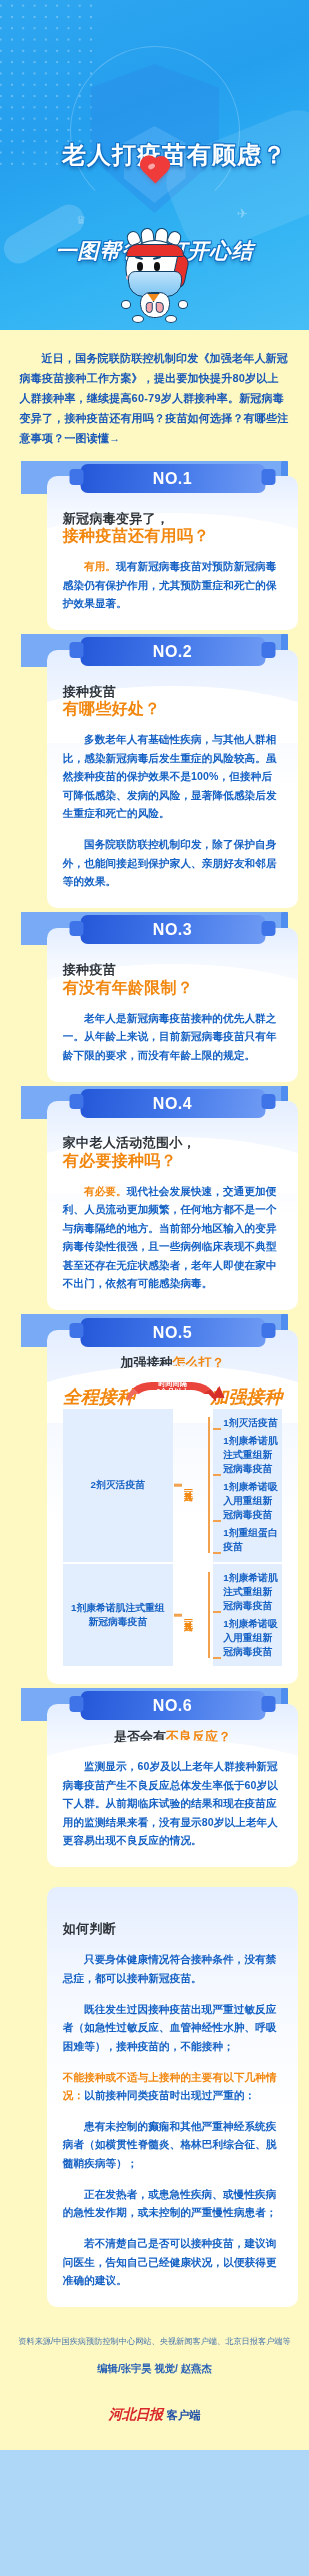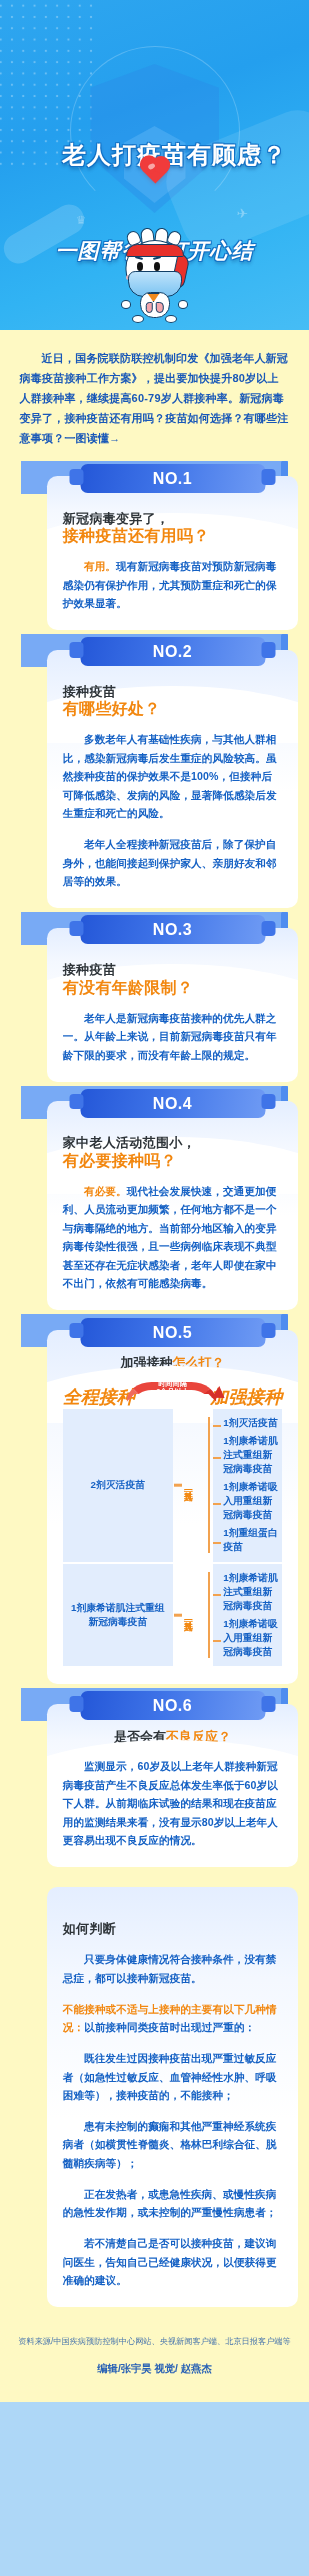--- a/index.html
+++ b/index.html
@@ -218,21 +218,21 @@
     font-size:9.8px; line-height:14px;
   }
   .d-mid { width:32px; position:relative; display:flex; align-items:center; justify-content:center; }
   .d-dash { position:absolute; left:1px; top:50%; width:8.2px; height:2.6px; background:#f2a24f; transform:translateY(-50%); }
   .d-vert { writing-mode:vertical-rl; color:#f2870f; font-weight:bold; font-size:8.8px; letter-spacing:0.5px; }
   .d-brace { position:relative; width:8.2px; align-self:stretch; }
   .d-brace:before {
     content:""; position:absolute; left:3.1px; top:8.2px; bottom:8.2px; width:2.1px; background:#f2a24f;
   }
   .d-right { flex:1; background:#e2edfd; padding:5.2px 3.1px 5.2px 0; display:flex; flex-direction:column; justify-content:center; }
-  .d-item { display:flex; align-items:center; padding:2.1px 0; }
+  .d-item { display:flex; align-items:flex-end; padding:2.1px 0; }
   .d-tick { width:8.2px; height:2.1px; background:#f2a24f; margin-top:6.2px; flex:none; }
   .d-text { color:#1561c4; font-weight:bold; font-size:9.8px; line-height:14px; padding-left:2.1px; }
 
   
   .footer { text-align:center; padding:24px 15.5px 20.6px; }
   .f-src { font-size:8.2px; line-height:13.4px; color:#4a77ad; }
   .f-credit { margin-top:13.4px; font-size:10.3px; color:#2a62b5; font-weight:bold; }
   .f-logo { margin-top:30px; display:flex; align-items:center; justify-content:center; gap:4.1px; }
   .f-logo-mark {
     font-size:14px; font-weight:bold; color:#d8262a; font-style:italic;
@@ -318,21 +318,21 @@
           <div class="card-rails-bar"></div>
         </div>
       <div class="card">
         <div class="nbadge">NO.2</div>
         <div class="card-wave"></div>
         <div class="q">
           <div class="q-line1">接种疫苗</div>
           <div class="q-line2">有哪些好处？</div>
         </div>
         <div class="a">多数老年人有基础性疾病，与其他人群相比，感染新冠病毒后发生重症的风险较高。虽然接种疫苗的保护效果不是100%，但接种后可降低感染、发病的风险，显著降低感染后发生重症和死亡的风险。</div>
-        <div class="a">老年人全程接种新冠疫苗后，除了保护自身外，也能间接起到保护家人、亲朋好友和邻居等的效果。</div>
+        <div class="a">国务院联防联控机制印发，除了保护自身外，也能间接起到保护家人、亲朋好友和邻居等的效果。</div>
       </div>
     </div>
 
     <div class="card-block">
       <div class="card-rails">
           <div class="card-rails-bar"></div>
         </div>
       <div class="card">
         <div class="nbadge">NO.3</div>
         <div class="card-wave"></div>
@@ -448,30 +448,34 @@
         <div class="a">监测显示，60岁及以上老年人群接种新冠病毒疫苗产生不良反应总体发生率低于60岁以下人群。从前期临床试验的结果和现在疫苗应用的监测结果来看，没有显示80岁以上老年人更容易出现不良反应的情况。</div>
       </div>
     </div>
 
     <div class="card-block">
       <div class="card">
         <div class="q">
           <div class="q-line1">如何判断</div>
         </div>
         <div class="a">只要身体健康情况符合接种条件，没有禁忌症，都可以接种新冠疫苗。</div>
+        <div class="a">既往发生过因接种疫苗出现严重过敏反应者（如急性过敏反应、血管神经性水肿、呼吸困难等），接种疫苗的，不能接种；</div>
         <div class="a noindent">
           <span class="hl">不能接种或不适与上接种的主要有以下几种情况：</span><span>以前接种同类疫苗时出现过严重的：</span>
         </div>
-        <div class="a">既往发生过因接种疫苗出现严重过敏反应者（如急性过敏反应、血管神经性水肿、呼吸困难等），接种疫苗的，不能接种；</div>
         <div class="a">患有未控制的癫痫和其他严重神经系统疾病者（如横贯性脊髓炎、格林巴利综合征、脱髓鞘疾病等）；</div>
         <div class="a">正在发热者，或患急性疾病、或慢性疾病的急性发作期，或未控制的严重慢性病患者；</div>
         <div class="a">若不清楚自己是否可以接种疫苗，建议询问医生，告知自己已经健康状况，以便获得更准确的建议。</div>
       </div>
     </div>
 
     <div class="footer">
       <div class="f-src">资料来源/中国疾病预防控制中心网站、央视新闻客户端、北京日报客户端等</div>
       <div class="f-credit">编辑/张宇昊 视觉/ 赵燕杰</div>
+      <div class="f-logo">
+        <span class="f-logo-mark">河北日报</span>
+        <span class="f-logo-txt">客户端</span>
+      </div>
     </div>
 
   </div>
 </div>
 
 
 </body></html>

